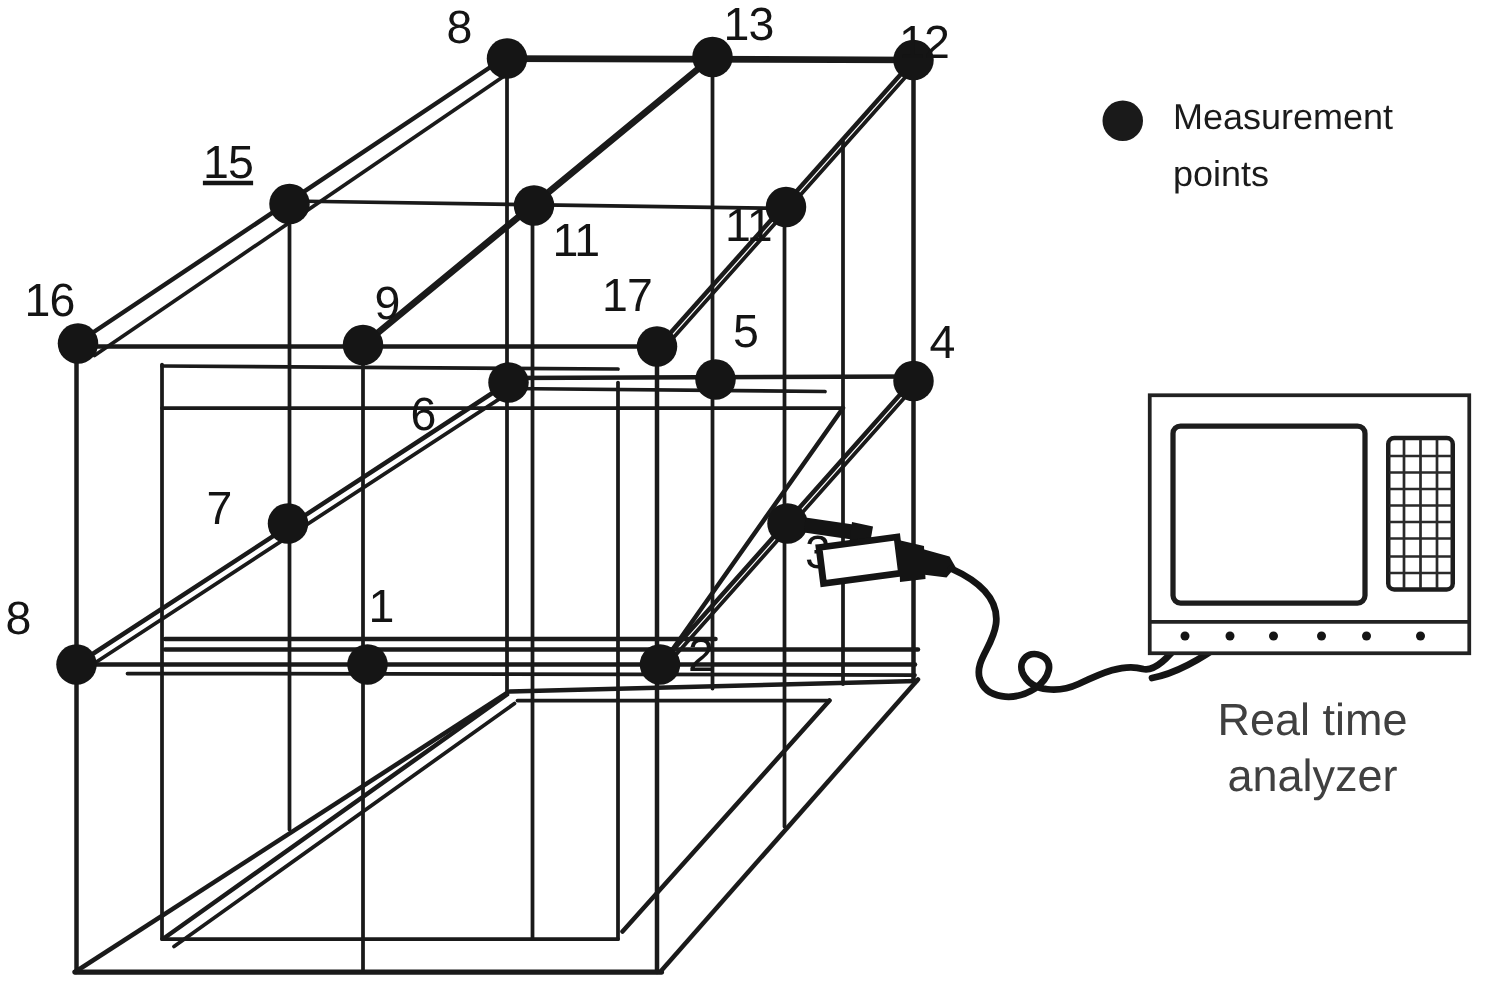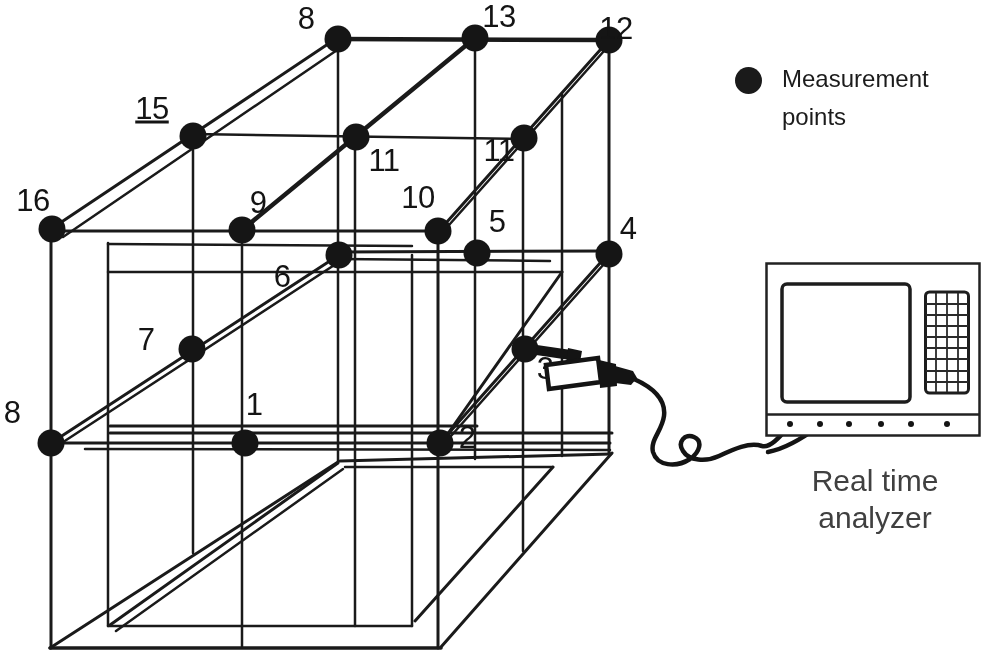--- a/index.html
+++ b/index.html
@@ -103,21 +103,21 @@
       <div class="pt-label" style="left: 497px; top: 221px;">5</div>
       <div class="pt-dot" style="left: 339px; top: 255px;"></div>
       <div class="pt-label" style="left: 282px; top: 276px;">6</div>
       <div class="pt-dot" style="left: 192px; top: 349px;"></div>
       <div class="pt-label" style="left: 146px; top: 339px;">7</div>
       <div class="pt-dot" style="left: 51px; top: 443px;"></div>
       <div class="pt-label" style="left: 12px; top: 412px;">8</div>
       <div class="pt-dot" style="left: 242px; top: 230px;"></div>
       <div class="pt-label" style="left: 258px; top: 202px;">9</div>
       <div class="pt-dot" style="left: 438px; top: 231px;"></div>
-      <div class="pt-label" style="left: 418px; top: 197px;">10</div>
+      <div class="pt-label" style="left: 418px; top: 197px;">17</div>
       <div class="pt-dot" style="left: 524px; top: 138px;"></div>
       <div class="pt-label" style="left: 499px; top: 111px; margin-top: 39px;">11</div>
       <div class="pt-dot" style="left: 609px; top: 40px;"></div>
       <div class="pt-label" style="left: 616px; top: 28px;">12</div>
       <div class="pt-dot" style="left: 475px; top: 38px;"></div>
       <div class="pt-label" style="left: 499px; top: 16px;">13</div>
       <div class="pt-dot" style="left: 338px; top: 39px;"></div>
       <div class="pt-label" style="left: 306px; top: 18px;">8</div>
       <div class="pt-dot" style="left: 193px; top: 136px;"></div>
       <div class="pt-label" style="left: 152px; top: 108px; text-decoration: underline;">15</div>

